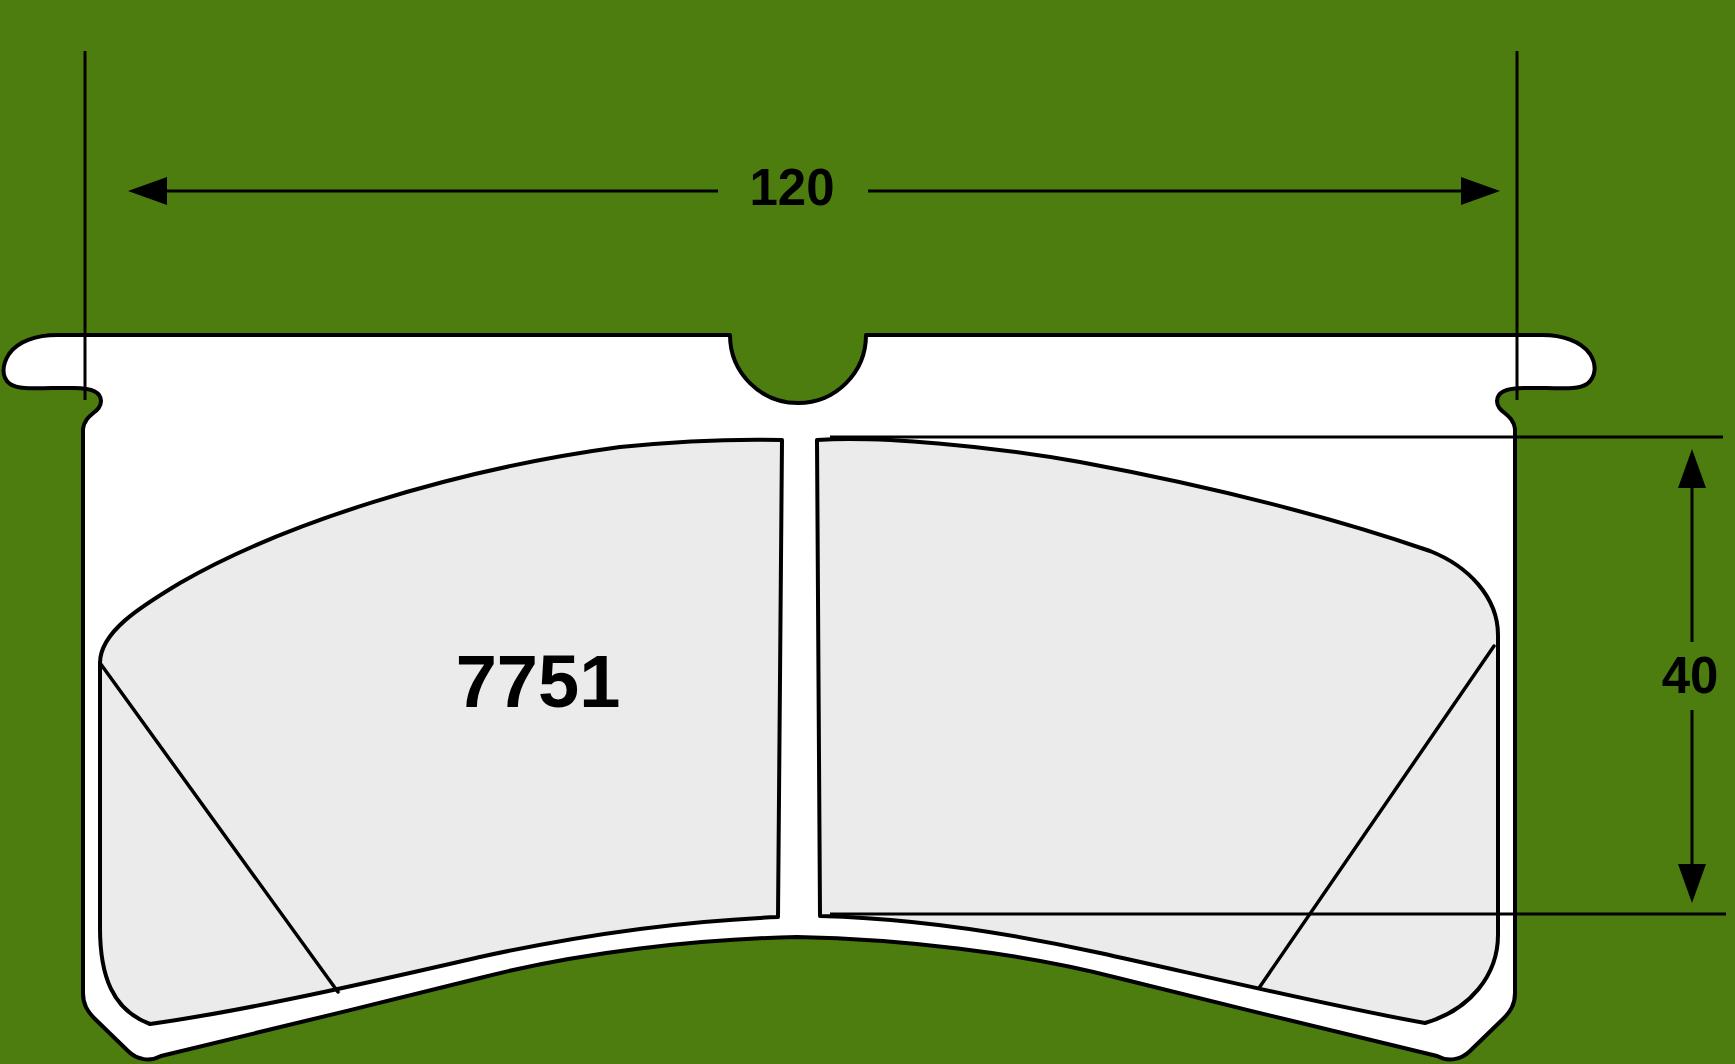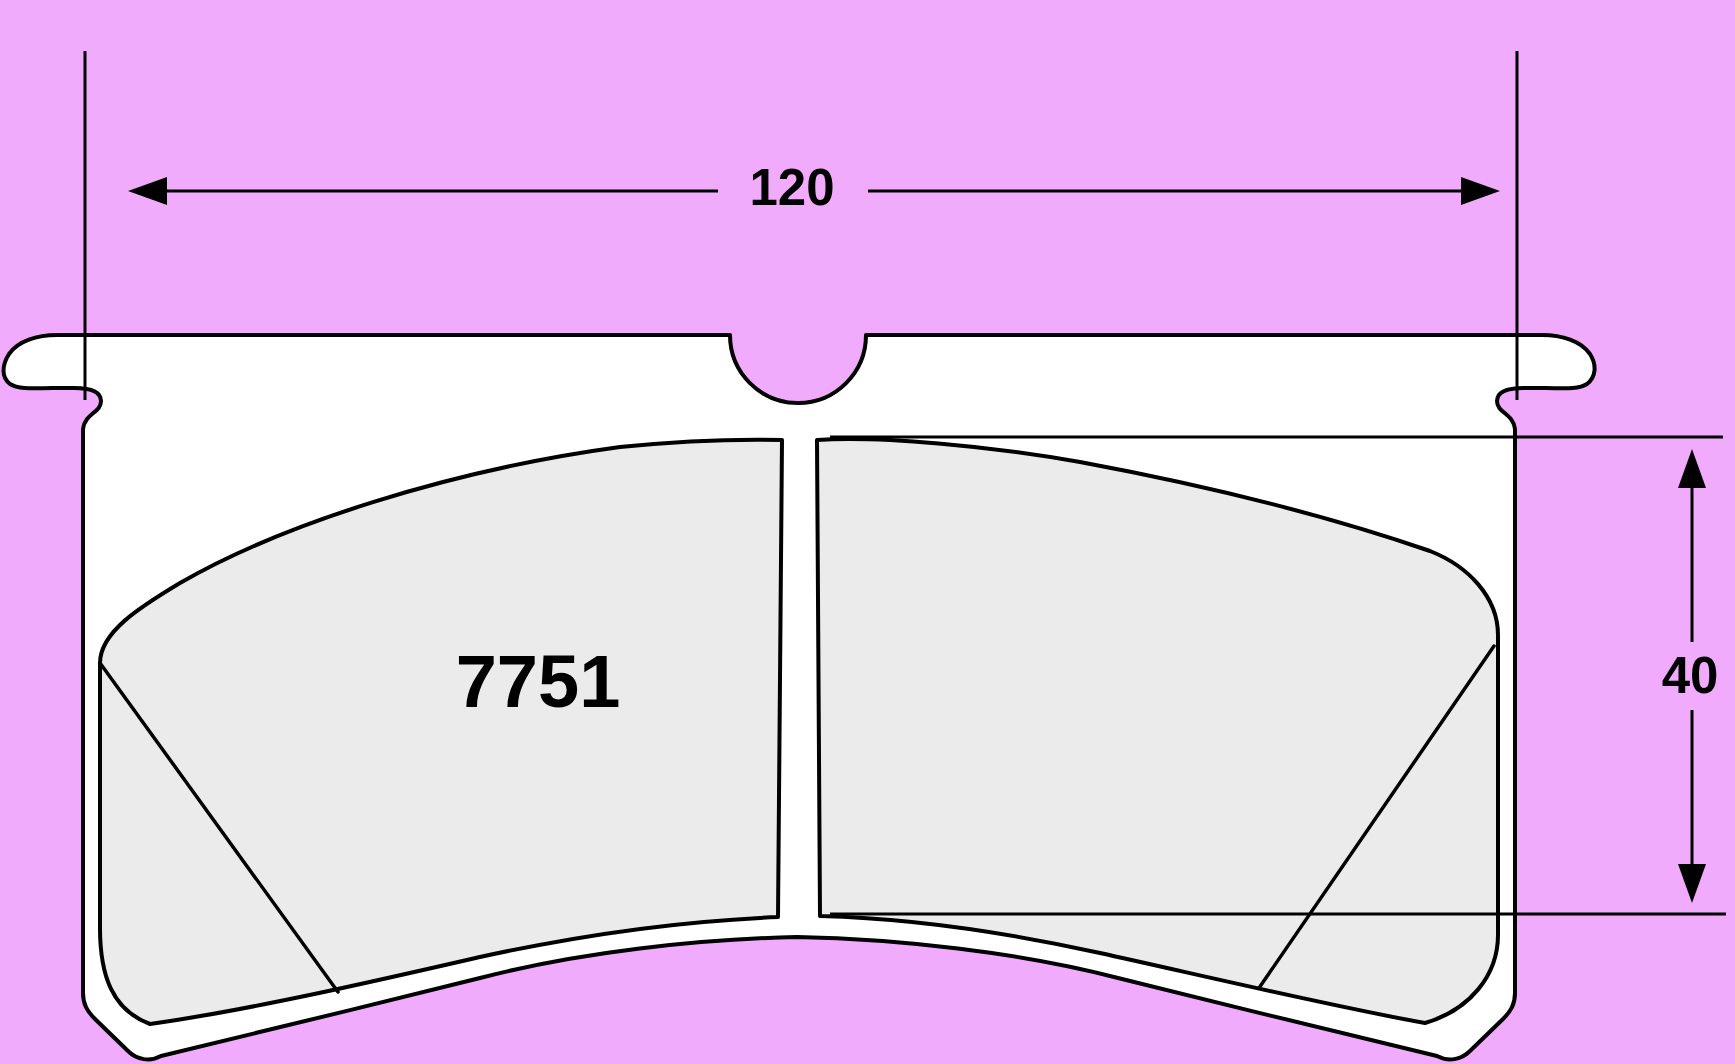--- a/index.html
+++ b/index.html
@@ -5,21 +5,21 @@
   html, body {
     margin: 0;
     padding: 0;
     background: #ffffff;
     font-family: "Liberation Sans", sans-serif;
   }
   .stage {
     position: relative;
     width: 1735px;
     height: 1064px;
-    background: #f0abfc;
+    background: #4d7c0f;
     overflow: hidden;
   }
   svg { display: block; }
   .plate-outline {
     fill: #ffffff;
     stroke: #000000;
     stroke-width: 4;
     stroke-linejoin: round;
     stroke-linecap: round;
   }

